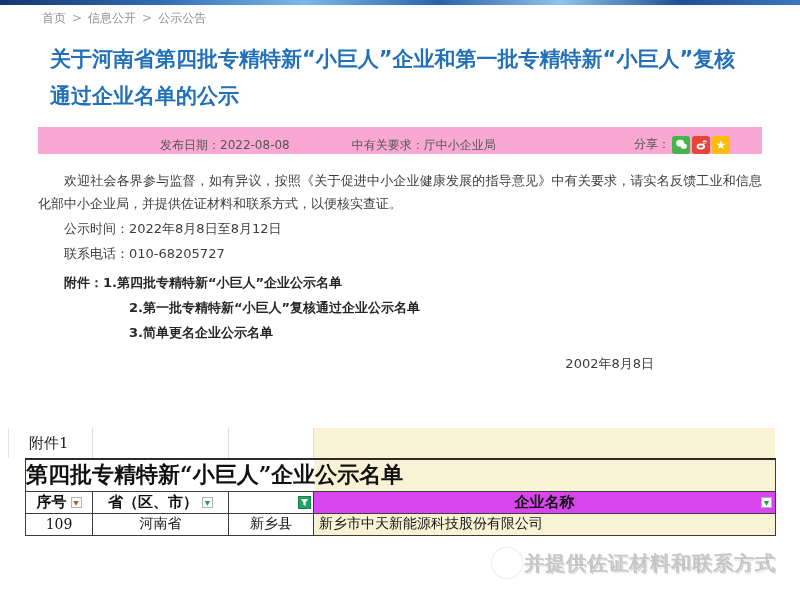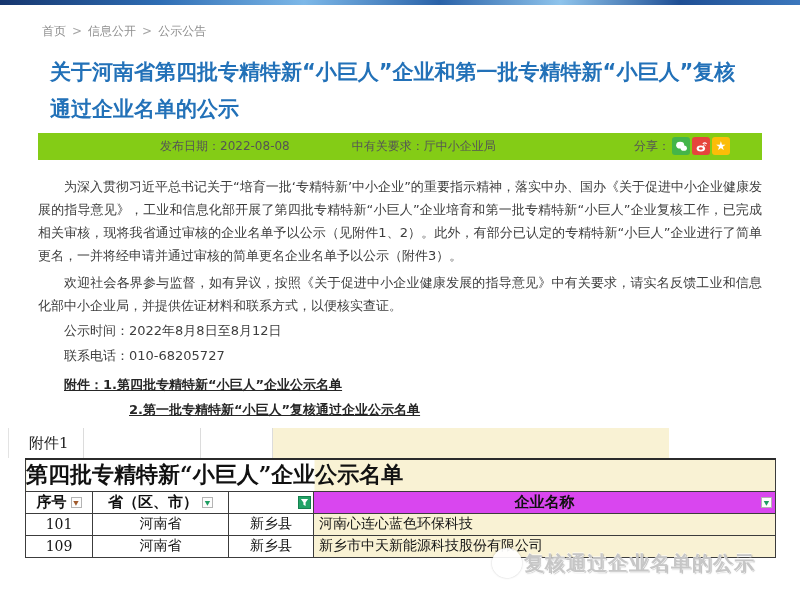--- a/index.html
+++ b/index.html
@@ -1,55 +1,55 @@
 <!DOCTYPE html>
 <html><head>
 <meta charset="utf-8">
 <style>
   * { margin:0; padding:0; box-sizing:border-box; }
   html,body { width:800px; height:600px; overflow:hidden; background:#fff;
     font-family:"DejaVu Sans","Liberation Sans",sans-serif; }
   .topbar { height:5px; width:100%;
     background:linear-gradient(to right,#16366e,#2e6db4 20%,#7db8e8 38%,#2a62a8 55%,#8fc4ec 70%,#1f4f94 85%,#3b77bd);
   }
-  .breadcrumb { padding:18px 0 0 42px; font-size:12px; color:#8f8f8f; }
+  .breadcrumb { padding:5px 0 0 42px; font-size:12px; color:#8f8f8f; }
   .breadcrumb a { color:#8f8f8f; text-decoration:none; cursor:pointer; }
   .breadcrumb .sep { margin:0 6px; color:#a5a5a5; }
 
   .article { margin:0 38px; }
   .article-title { margin:14px auto 0; width:700px; text-align:left;
     color:#2271b8; font-size:21px; font-weight:bold; line-height:1.75; }
 
-  .meta-row { margin-top:5px; height:27px; background:#84cc16;
-    display:flex; align-items:center; font-size:12px; color:#555; }
+  .meta-row { margin-top:12px; height:27px; background:#f9a8d4;
+    display:flex; align-items:flex-end; font-size:12px; color:#555; }
   .meta-left { margin-left:122px; }
   .meta-src { margin-left:62px; }
   .meta-share { margin-left:auto; margin-right:32px; display:flex; align-items:center; gap:2px; }
   .share-ico { width:18px; height:18px; border-radius:3px; display:inline-flex;
     align-items:center; justify-content:center; cursor:pointer; }
   .share-wechat { background:#44b549; }
   .share-weibo { background:#e6453c; }
   .share-qzone { background:#fbbd08; }
   .share-ico svg { display:block; }
   .share-qzone .star { color:#fff; font-size:12px; line-height:1; }
 
   .body-text { margin-top:15px; font-size:13px; color:#3d3d3d; line-height:23px; }
   .para { text-indent:2em; text-align:justify; }
   .para + .para { margin-top:4px; }
   .info-line { text-indent:2em; margin-top:2px; }
-  .attach-block { margin-top:6px; font-weight:bold; color:#262626;text-decoration:underline; }
+  .attach-block { margin-top:6px; font-weight:bold; color:#262626; }
   .attach-first { text-indent:2em; }
   .attach-sub { padding-left:91px; margin-top:2px; cursor:pointer; }
   .attach-first .attach-link { cursor:pointer; }
   .sign-date { text-align:right; padding-right:108px; margin-top:8px; font-size:13px; color:#3d3d3d; }
 
   
   .sheet { position:absolute; left:0; top:428px; width:800px; }
   .sheet-label-row { position:relative; height:30px; background:#fff;
-    border-left:1px solid #e3e3e3; margin-left:8px; width:661px;
+    border-left:1px solid #e3e3e3; margin-left:8px; width:767px;
     display:flex; align-items:flex-end; }
   .slr-cell { height:100%; border-right:1px solid #dcdcdc; display:flex; align-items:center; }
   .slr-a { width:84px; padding-left:20px; font-size:15px; color:#222;
     font-family:"DejaVu Serif","Liberation Serif",serif; }
   .slr-b { width:136px; } .slr-c { width:85px; }
   .slr-d { width:462px; background:#f9f2d4; border-right:none; }
 
   table.xls { position:absolute; left:25px; top:30px; border-collapse:collapse;
     table-layout:fixed; width:750px;
     font-family:"DejaVu Serif","Liberation Serif",serif; }
@@ -111,21 +111,20 @@
             <path d="M12.5 8.5 q2 -2 4 0" stroke="#fff" stroke-width="1.4" fill="none"></path>
           </svg>
       </span>
       <span class="share-ico share-qzone">
           <span class="star">★</span>
         </span>
     </span>
   </div>
 
   <div class="body-text">
-    <p class="para">为深入贯彻习近平总书记关于“培育一批‘专精特新’中小企业”的重要指示精神，落实中办、国办《关于促进中小企业健康发展的指导意见》，工业和信息化部开展了第四批专精特新“小巨人”企业培育和第一批专精特新“小巨人”企业复核工作，已完成相关审核，现将我省通过审核的企业名单予以公示（见附件1、2）。此外，有部分已认定的专精特新“小巨人”企业进行了简单更名，一并将经申请并通过审核的简单更名企业名单予以公示（附件3）。</p>
     <p class="para">欢迎社会各界参与监督，如有异议，按照《关于促进中小企业健康发展的指导意见》中有关要求，请实名反馈工业和信息化部中小企业局，并提供佐证材料和联系方式，以便核实查证。</p>
     <div class="info-line">公示时间：2022年8月8日至8月12日</div>
     <div class="info-line">联系电话：010-68205727</div>
     <div class="attach-block">
       <div class="attach-first"><span>附件：</span><span class="attach-link">1.第四批专精特新“小巨人”企业公示名单</span></div>
       <div class="attach-sub">2.第一批专精特新“小巨人”复核通过企业公示名单</div>
       <div class="attach-sub">3.简单更名企业公示名单</div>
     </div>
     <div class="sign-date">2002年8月8日</div>
   </div>
@@ -180,31 +179,25 @@
       <th class="c-name">
         <span class="hd-inner">
               <span>企业名称</span>
               <span class="dd-btn dd-right">
                 <span class="tri">▼</span>
               </span>
             </span>
       </th>
     </tr>
     <tr class="data-row">
-      <td>101</td>
-      <td>河南省</td>
-      <td>新乡县</td>
-      <td class="c-name">河南心连心蓝色环保科技</td>
-    </tr>
-    <tr class="data-row">
       <td>109</td>
       <td>河南省</td>
       <td>新乡县</td>
       <td class="c-name">新乡市中天新能源科技股份有限公司</td>
     </tr>
   </tbody>
     </table>
 </div>
 
 <div class="watermark">
   <span class="wm-seal"></span>
-  <span class="wm-text">复核通过企业名单的公示</span>
+  <span class="wm-text">并提供佐证材料和联系方式</span>
 </div>
 
 </body></html>

